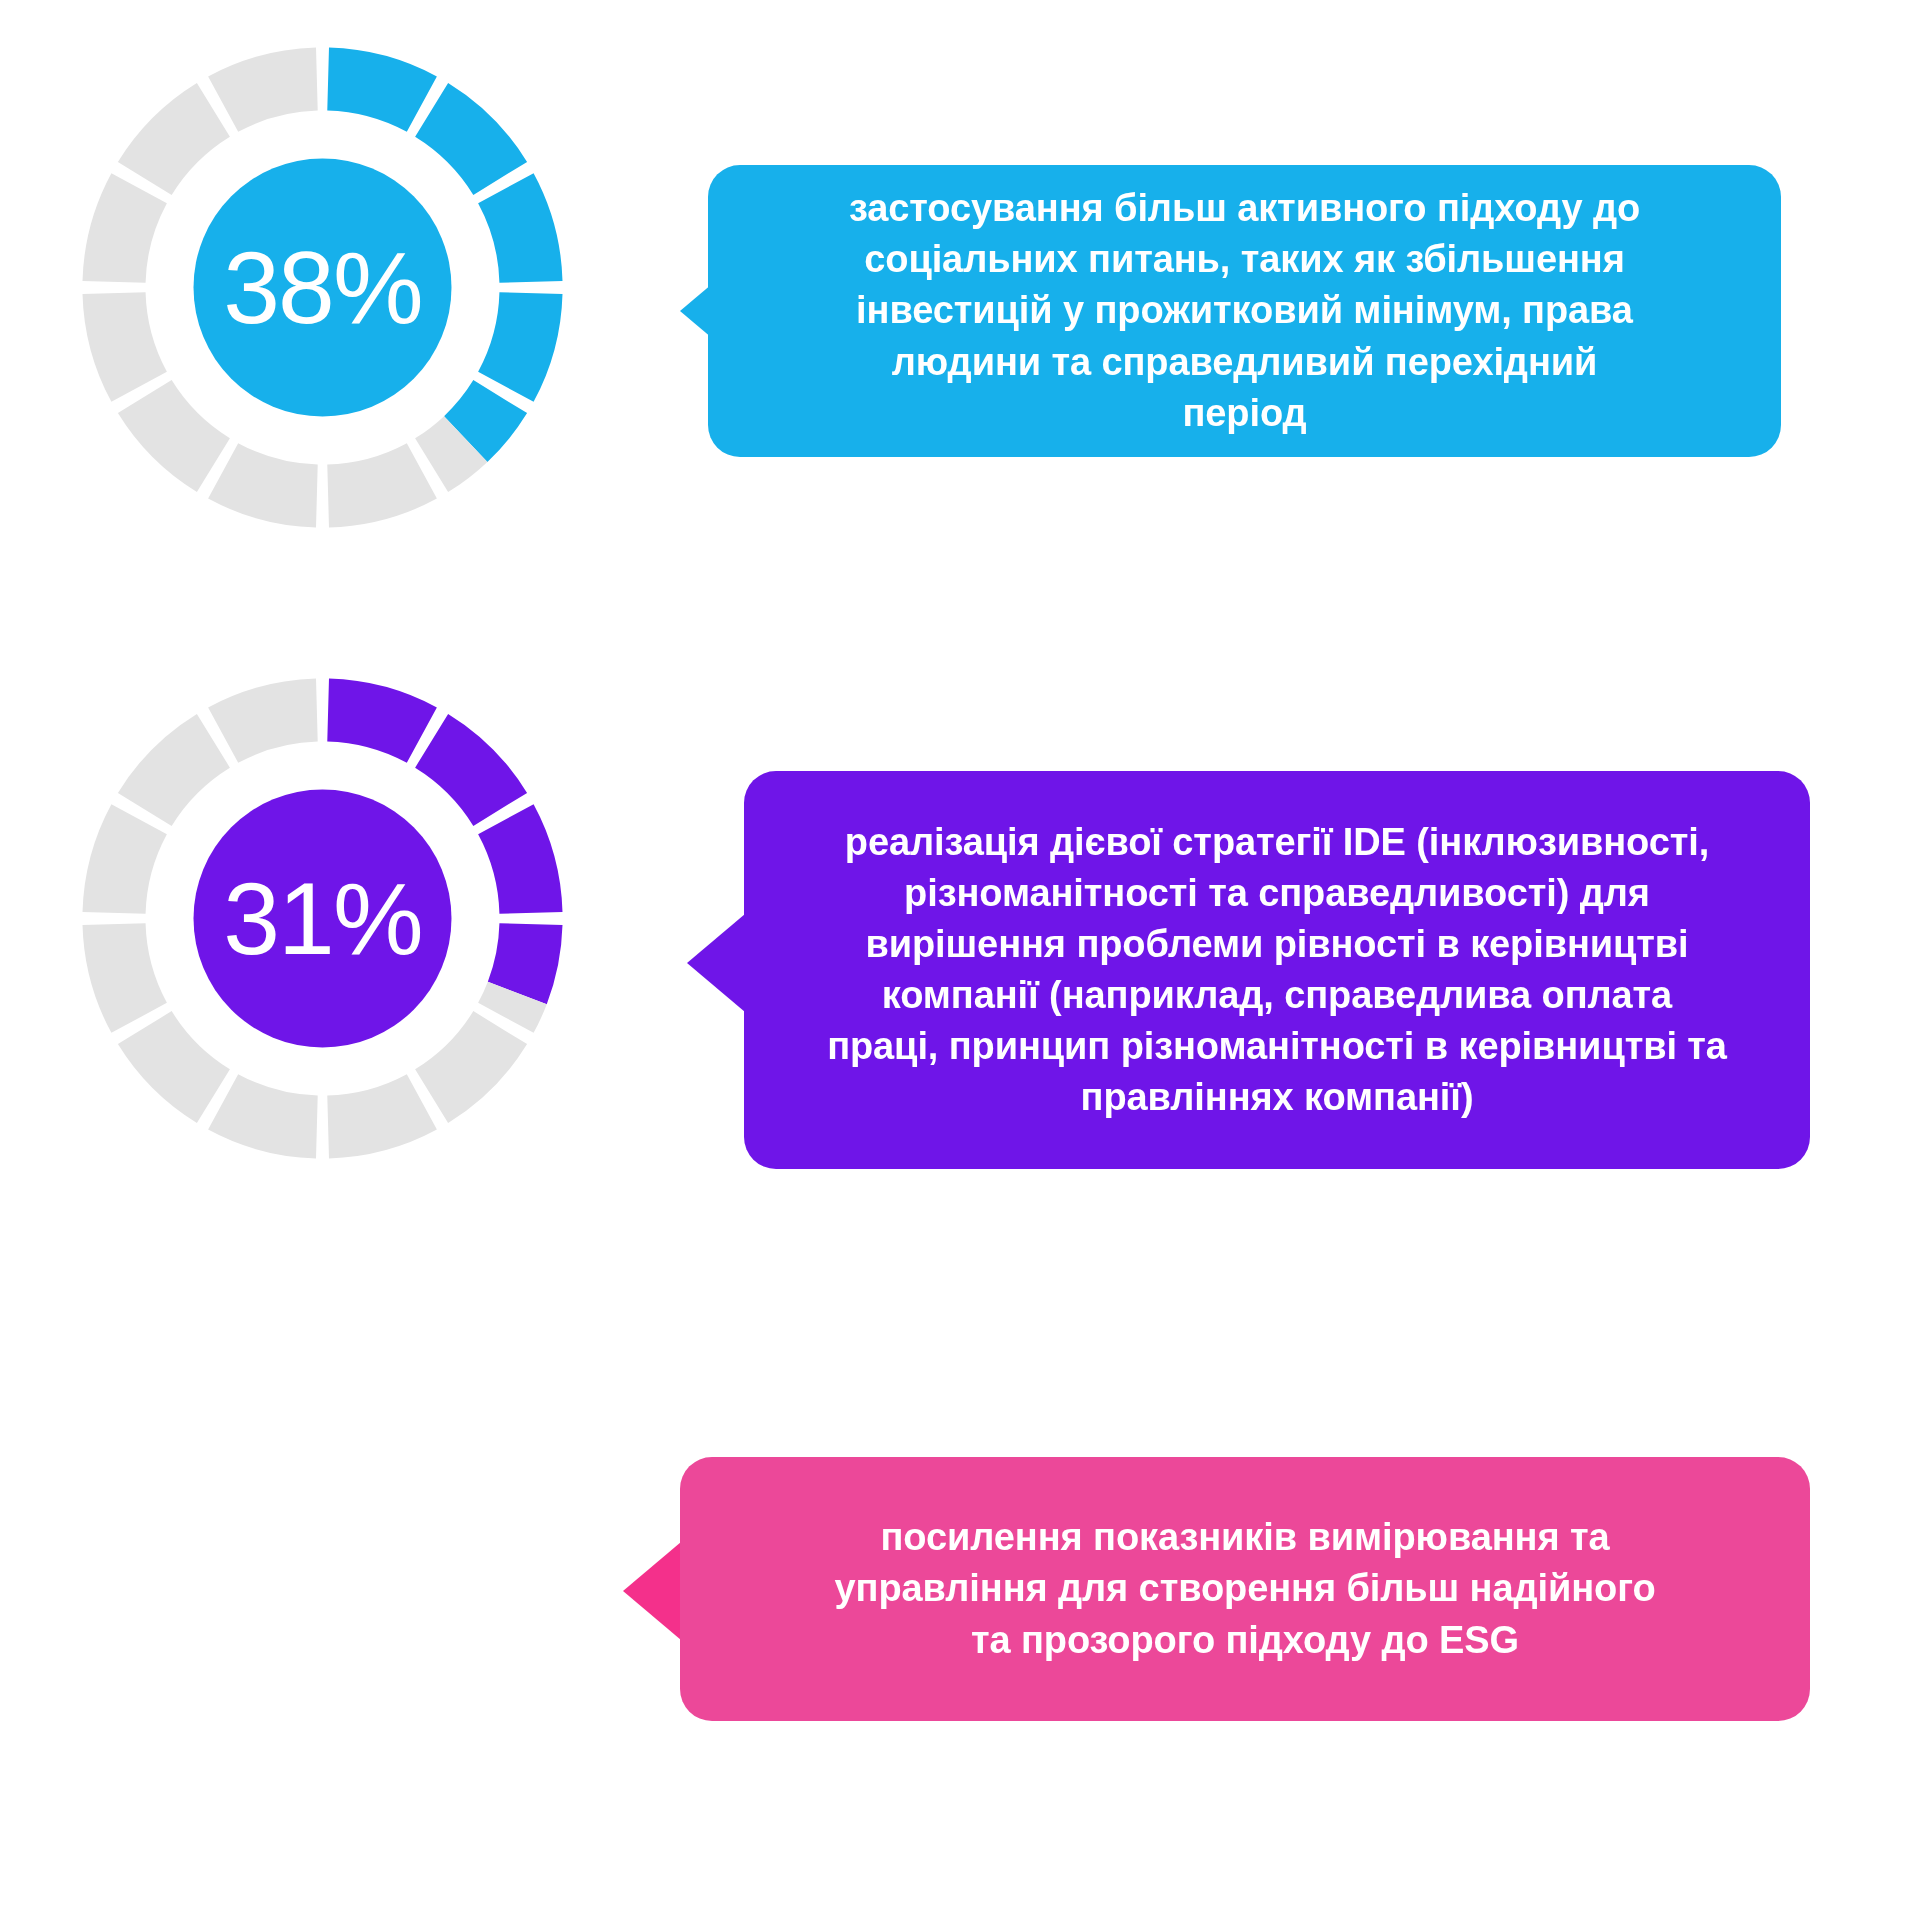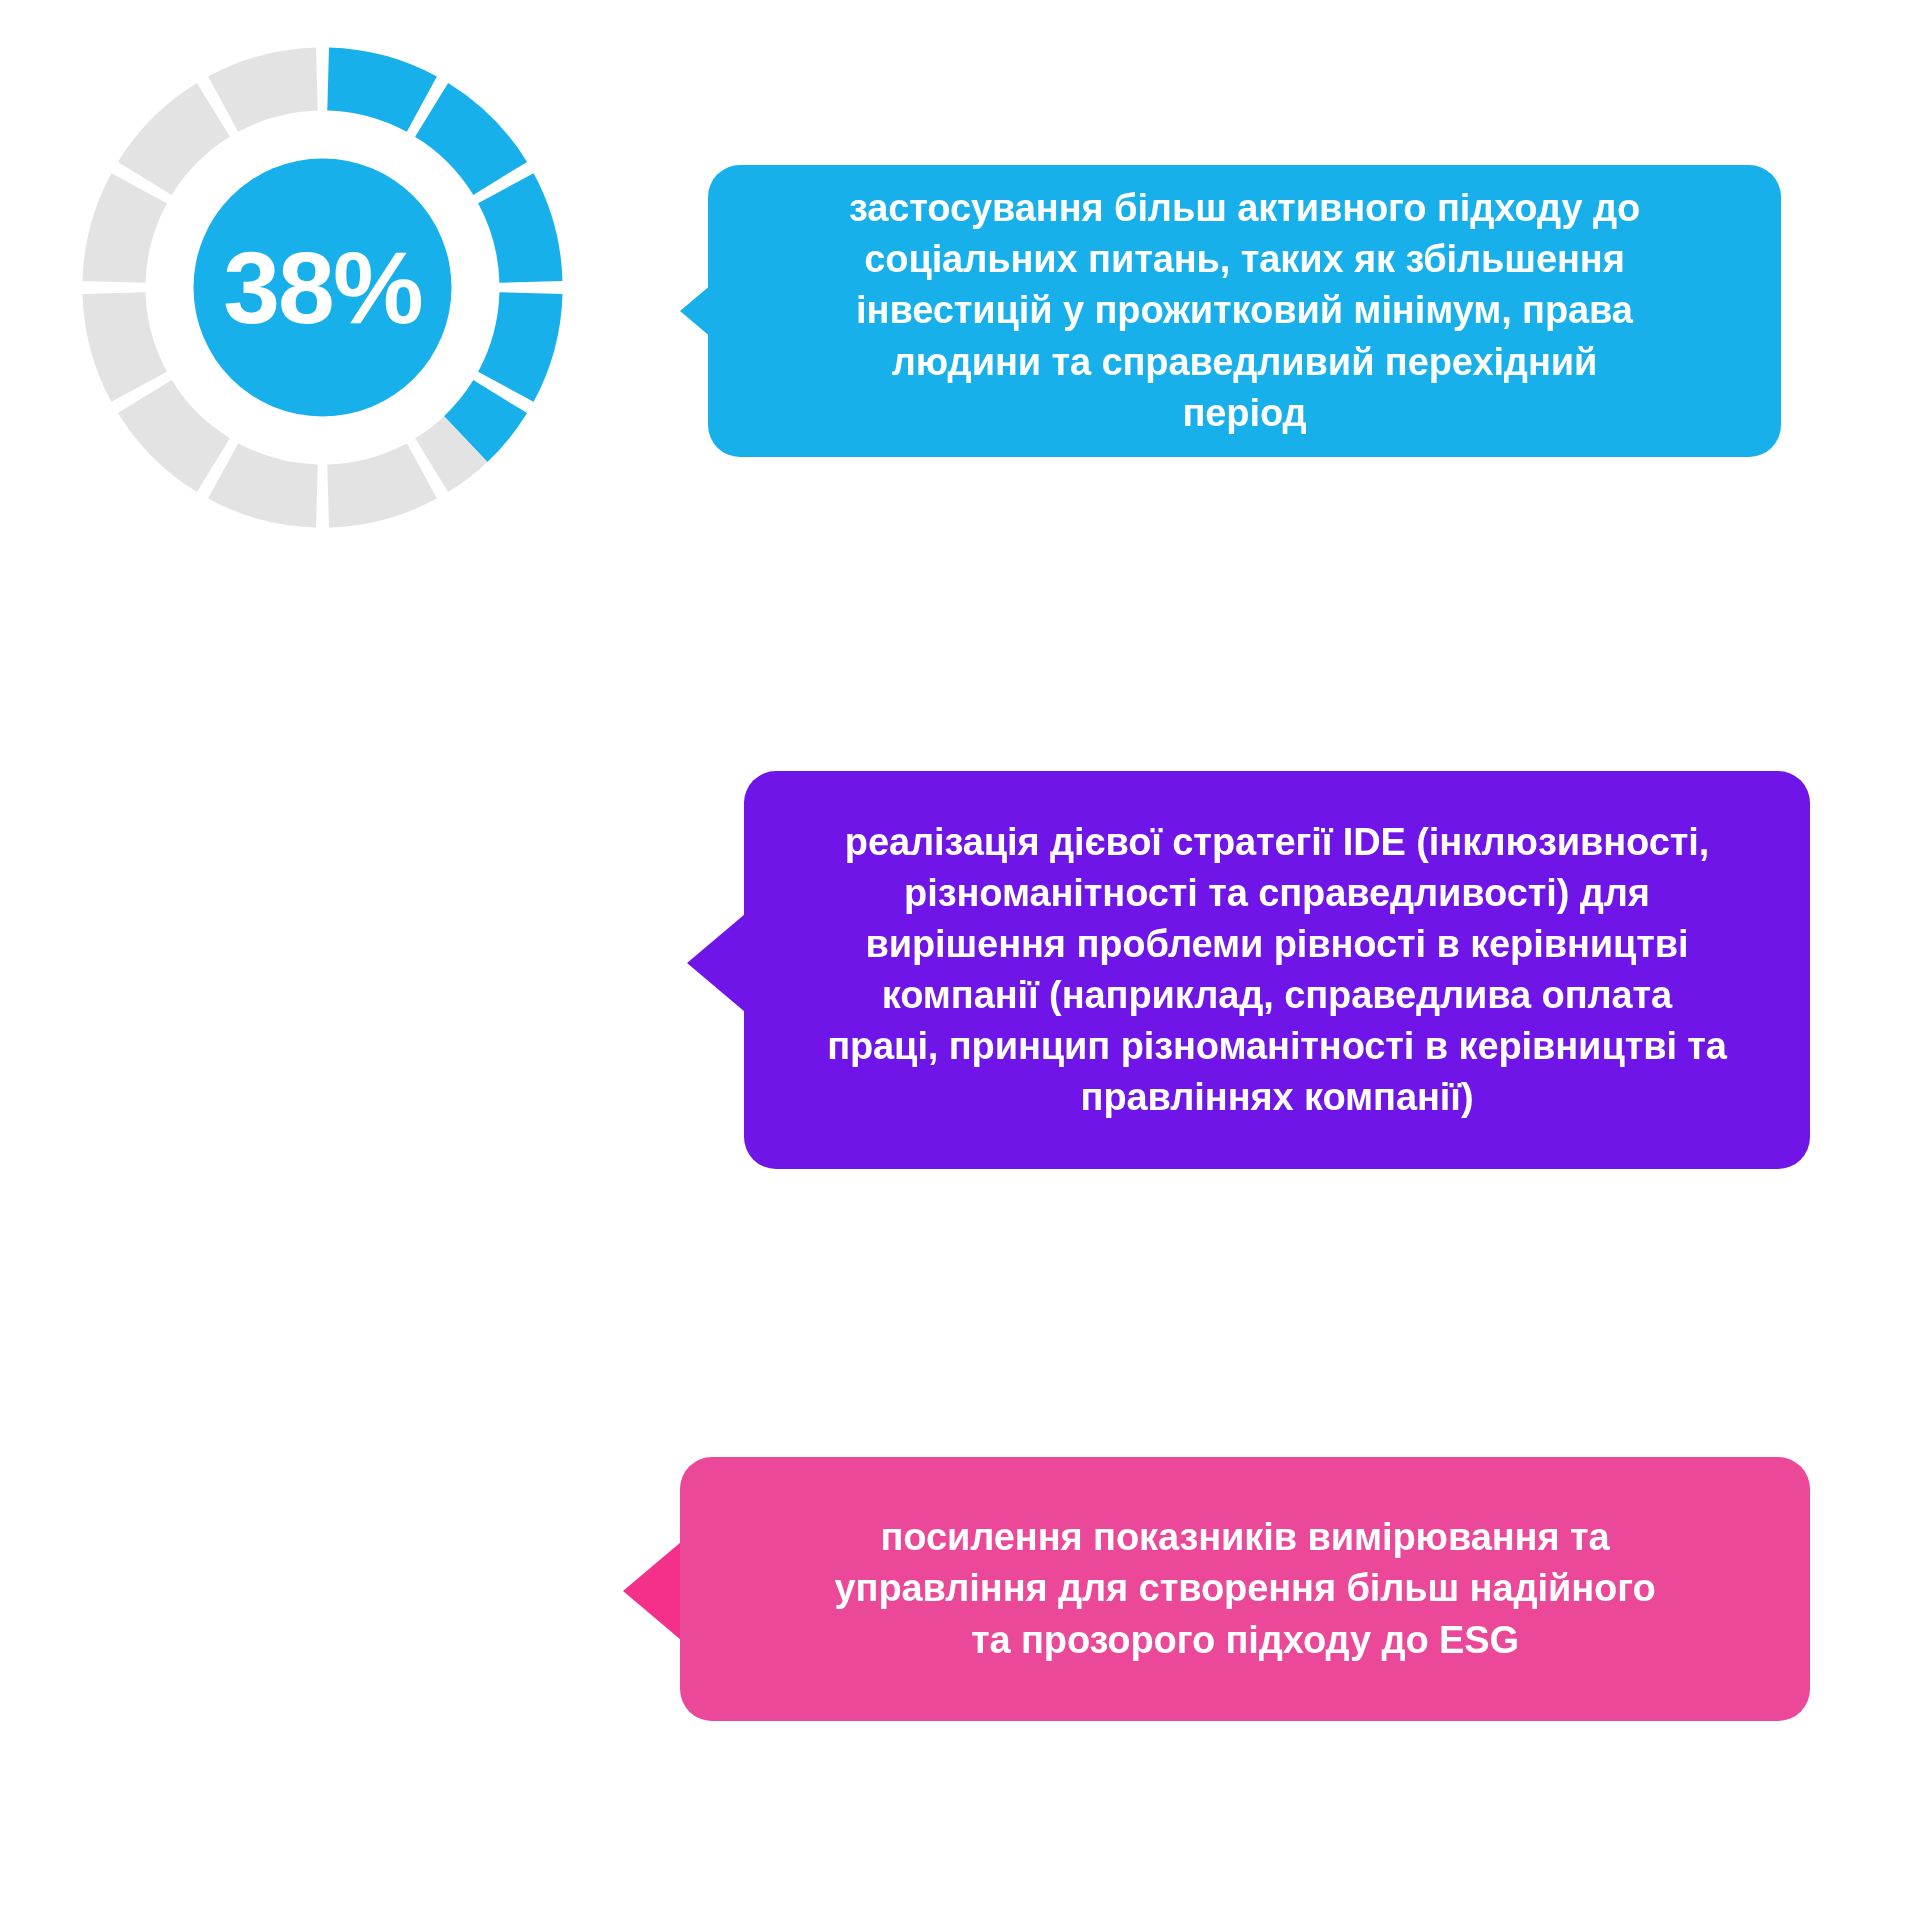--- a/index.html
+++ b/index.html
@@ -15,21 +15,21 @@
   #row-0{top:38px;height:584px;}
   #row-1{top:669px;height:584px;}
   #row-2{top:1299px;height:584px;}
 
   
   .gauge{position:absolute;left:73px;top:0;width:499px;height:499px;}
   .gauge svg{display:block;width:499px;height:499px;}
   .gauge .pct{
     position:absolute;left:0;top:0;width:499px;height:499px;
     display:flex;align-items:center;justify-content:center;
-    color:#ffffff;font-weight:bold;letter-spacing:-1.9px;
+    color:#ffffff;font-weight:normal;letter-spacing:-1.9px;
     font-size:102px;line-height:1;
     font-family:"Liberation Sans","DejaVu Sans",sans-serif;
     pointer-events:none;
   }
 
   
   .bubble{
     position:absolute;
     border-radius:32px;
     box-sizing:border-box;
@@ -106,20 +106,54 @@
     <div class="bubble" id="bubble-0">
       <div class="txt">застосування більш активного підходу до
 соціальних питань, таких як збільшення
 інвестицій у прожитковий мінімум, права
 людини та справедливий перехідний
 період</div>
     </div>
   </div>
 
   <div class="row" id="row-1">
+    <div class="gauge">
+      <svg viewBox="0 0 530 530">
+        <g id="seg-1">
+            <path d="M 271.8975724729096 10.093304336702516 A 255 255 0 0 1 386.47987484566477 40.79553972438097
+          L 354.5616332195489 99.70416262032793 A 188 188 0 0 0 270.08526911728234 77.06878907960814 Z" fill="#6F15E8"></path>
+            <path d="M 398.4268208176327 47.69311219729059 A 255 255 0 0 1 482.3068878027094 131.5731791823673
+          L 425.2105682623897 166.6304222991571 A 188 188 0 0 0 363.3695777008429 104.7894317376103 Z" fill="#6F15E8"></path>
+            <path d="M 489.204460275619 143.52012515433523 A 255 255 0 0 1 519.9066956632975 258.1024275270904
+          L 452.9312109203919 259.91473088271766 A 188 188 0 0 0 430.29583737967204 175.43836678045108 Z" fill="#6F15E8"></path>
+            <path d="M 519.9066956632975 271.8975724729096 A 255 255 0 0 1 503.19355069685435 356.0430250289669
+          L 440.60936286670045 332.1219164919442 A 188 188 0 0 0 452.9312109203919 270.08526911728234 Z" fill="#6F15E8"></path>
+            <path d="M 503.19355069685435 356.0430250289669 A 255 255 0 0 1 489.204460275619 386.47987484566477
+          L 430.29583737967204 354.5616332195489 A 188 188 0 0 0 440.60936286670045 332.1219164919442 Z" fill="#E3E3E3"></path>
+            <path d="M 482.3068878027094 398.4268208176327 A 255 255 0 0 1 398.42682081763274 482.3068878027094
+          L 363.36957770084297 425.21056826238964 A 188 188 0 0 0 425.2105682623897 363.3695777008429 Z" fill="#E3E3E3"></path>
+            <path d="M 386.4798748456647 489.20446027561906 A 255 255 0 0 1 271.89757247290964 519.9066956632975
+          L 270.0852691172824 452.9312109203919 A 188 188 0 0 0 354.56163321954887 430.2958373796721 Z" fill="#E3E3E3"></path>
+            <path d="M 258.10242752709036 519.9066956632975 A 255 255 0 0 1 143.5201251543353 489.20446027561906
+          L 175.43836678045113 430.2958373796721 A 188 188 0 0 0 259.91473088271755 452.9312109203919 Z" fill="#E3E3E3"></path>
+            <path d="M 131.57317918236723 482.30688780270935 A 255 255 0 0 1 47.693112197290674 398.4268208176328
+          L 104.78943173761039 363.369577700843 A 188 188 0 0 0 166.63042229915703 425.21056826238964 Z" fill="#E3E3E3"></path>
+            <path d="M 40.79553972438097 386.47987484566477 A 255 255 0 0 1 10.093304336702516 271.89757247290964
+          L 77.06878907960814 270.0852691172824 A 188 188 0 0 0 99.70416262032793 354.5616332195489 Z" fill="#E3E3E3"></path>
+            <path d="M 10.093304336702516 258.1024275270904 A 255 255 0 0 1 40.795539724381 143.52012515433523
+          L 99.70416262032796 175.43836678045108 A 188 188 0 0 0 77.06878907960814 259.9147308827176 Z" fill="#E3E3E3"></path>
+            <path d="M 47.693112197290645 131.57317918236723 A 255 255 0 0 1 131.57317918236717 47.693112197290674
+          L 166.63042229915698 104.78943173761039 A 188 188 0 0 0 104.78943173761036 166.63042229915703 Z" fill="#E3E3E3"></path>
+            <path d="M 143.52012515433535 40.795539724380916 A 255 255 0 0 1 258.1024275270903 10.093304336702516
+          L 259.91473088271755 77.06878907960814 A 188 188 0 0 0 175.43836678045116 99.7041626203279 Z" fill="#E3E3E3"></path>
+          </g>
+        <circle cx="265" cy="265" r="137" id="disc-1" fill="#6F15E8"></circle>
+      </svg>
+      <div class="pct">31%</div>
+    </div>
     <div class="tail" id="tail-1"></div>
     <div class="bubble" id="bubble-1">
       <div class="txt">реалізація дієвої стратегії IDE (інклюзивності,
 різноманітності та справедливості) для
 вирішення проблеми рівності в керівництві
 компанії (наприклад, справедлива оплата
 праці, принцип різноманітності в керівництві та
 правліннях компанії)</div>
     </div>
   </div>

